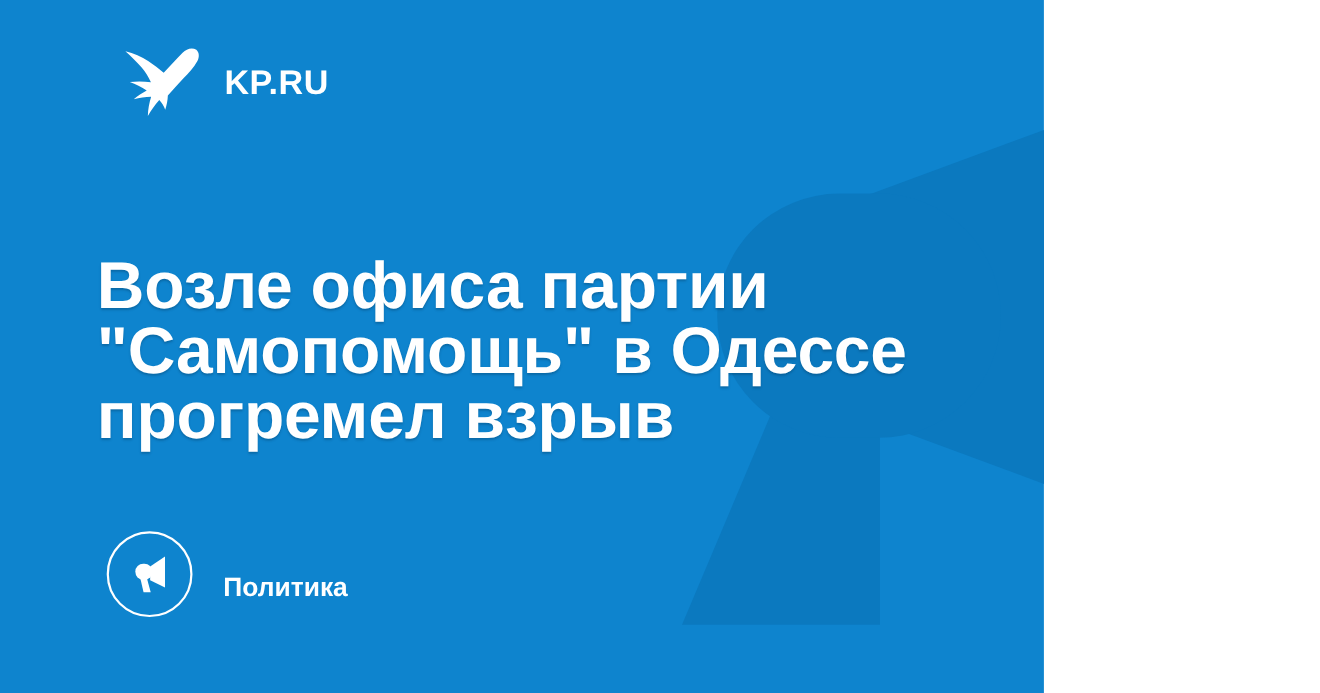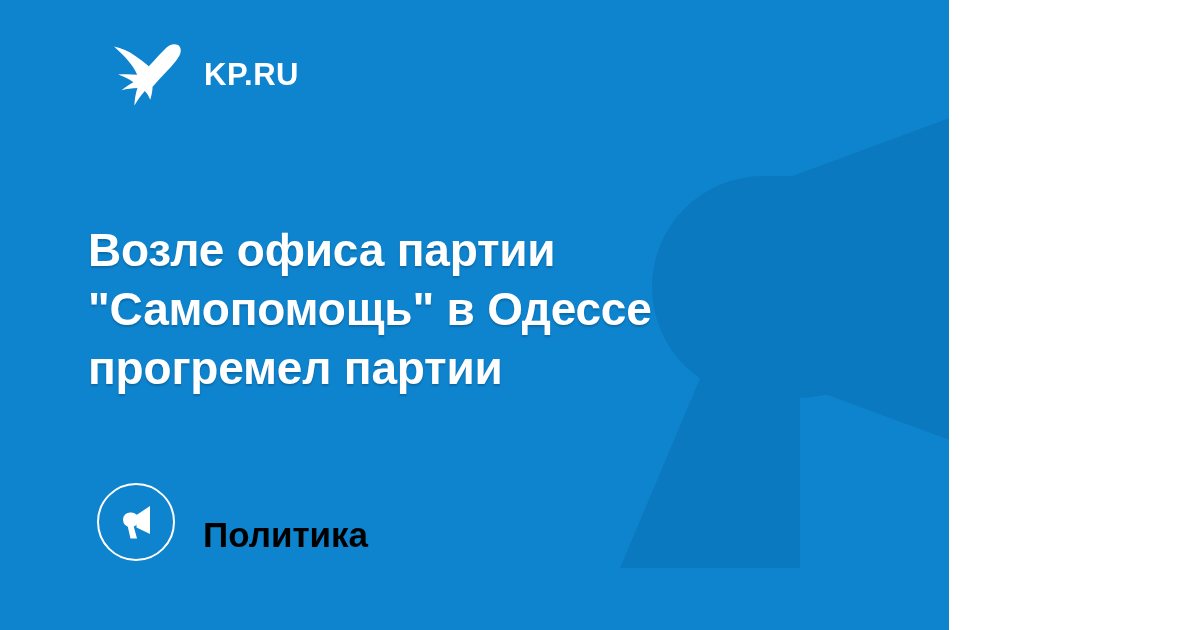--- a/index.html
+++ b/index.html
@@ -56,21 +56,21 @@
     white-space: nowrap;
   }
 
   
   #headline {
     position: absolute;
     left: 88px;
     top: 190px;
     width: 760px;
     color: #ffffff;
-    font-size: 46px;
+    font-size: 60px;
     font-weight: bold;
     line-height: 59px;
     letter-spacing: -0.2px;
     text-shadow: 0 2px 2px rgba(0, 40, 70, 0.28);
   }
   #headline .hl-line {
     display: block;
     white-space: nowrap;
   }
 
@@ -93,22 +93,22 @@
   }
   #category-badge svg {
     position: absolute;
     left: 50%;
     top: 50%;
     transform: translate(-50%, -50%);
     display: block;
   }
   #category-label {
     margin-left: 28px;
-    color: #000000;
-    font-size: 35px;
+    color: #ffffff;
+    font-size: 24px;
     font-weight: bold;
     line-height: 1;
     white-space: nowrap;
     margin-top: 25px;
   }
 </style>
 </head>
 <body>
 
 <div id="card">
@@ -133,21 +133,21 @@
         C39.2 52.4 41.0 55.4 42.2 58.8 C43.6 54.6 44.4 50.2 44.6 45.8
         C49.2 40.6 53.8 35.4 58.6 30.4 C63.4 25.4 68.2 20.4 71.6 14.2
         C73.2 11.2 73.4 6.8 70.5 4.2 Z"></path>
     </svg>
     <span id="brand-name">KP.RU</span>
   </div>
 
   <h1 id="headline">
     <span class="hl-line">Возле офиса партии</span>
     <span class="hl-line">"Самопомощь" в Одессе</span>
-    <span class="hl-line">прогремел партии</span>
+    <span class="hl-line">прогремел взрыв</span>
   </h1>
 
   <div id="category">
     <span id="category-badge">
       <svg width="40" height="38" viewBox="0 0 40 38" aria-hidden="true">
 
         <path d="M34 3 L34 31 L20.5 24.5 L20.5 12 Z" fill="#ffffff"></path>
 
         <rect x="7" y="9.5" width="15.5" height="14.5" rx="7.2" ry="7.2" fill="#ffffff"></rect>
 

